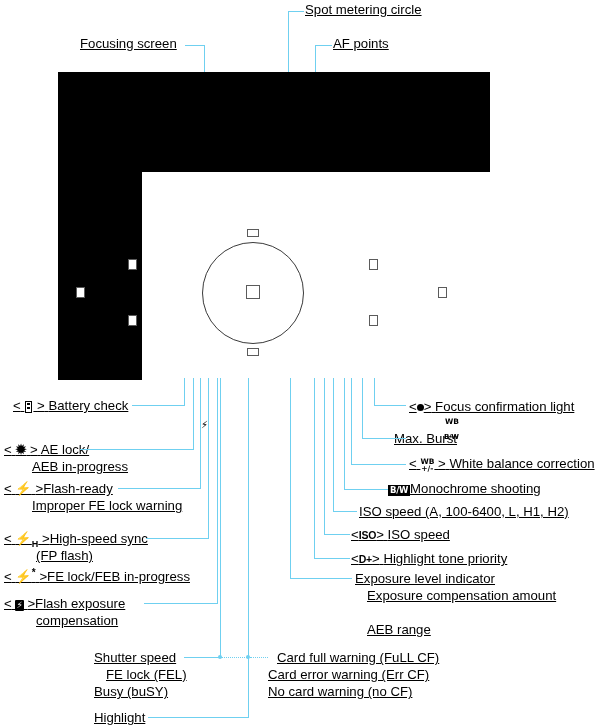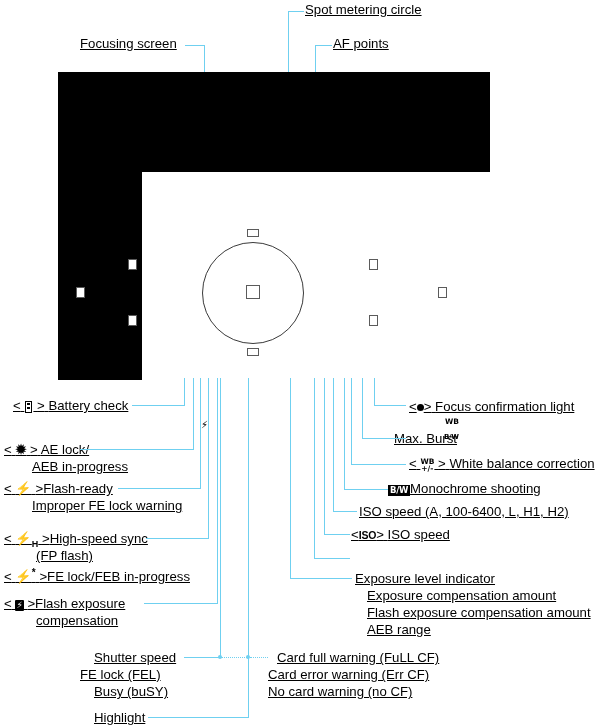--- a/index.html
+++ b/index.html
@@ -244,20 +244,24 @@
     <span class="gl-bw">B/W</span><span>Monochrome shooting</span>
   </div>
 
   <div class="lbl" style="left:359px;top:504px;">ISO speed (A, 100-6400, L, H1, H2)</div>
 
   <div class="lbl" style="left:351px;top:527px;">
     <span>&lt;</span><span class="small-caps">ISO</span><span>&gt;</span>
     <span>ISO speed</span>
   </div>
 
+  <div class="lbl" style="left:351px;top:551px;">
+    <span>&lt;</span><span class="small-caps">D+</span><span>&gt;</span>
+    <span>Highlight tone priority</span>
+  </div>
 
   <div class="ln lnh" style="left:374px;top:405px;width:32px;"></div>
   <div class="ln lnv" style="left:374px;top:378px;height:28px;"></div>
 
   <div class="ln lnh" style="left:362px;top:438px;width:44px;"></div>
   <div class="ln lnv" style="left:362px;top:378px;height:61px;"></div>
 
   <div class="ln lnh" style="left:351px;top:464px;width:55px;"></div>
   <div class="ln lnv" style="left:351px;top:378px;height:87px;"></div>
 
@@ -268,28 +272,27 @@
   <div class="ln lnv" style="left:333px;top:378px;height:134px;"></div>
 
   <div class="ln lnh" style="left:324px;top:534px;width:26px;"></div>
   <div class="ln lnv" style="left:324px;top:378px;height:157px;"></div>
 
   <div class="ln lnh" style="left:314px;top:558px;width:36px;"></div>
   <div class="ln lnv" style="left:314px;top:378px;height:181px;"></div>
 
   <div class="lbl" style="left:355px;top:571px;">Exposure level indicator</div>
   <div class="lbl" style="left:367px;top:588px;">Exposure compensation amount</div>
-  <div class="lbl" style="left:367px;top:605px;">Flash exposure compensation amount</div>
   <div class="lbl" style="left:367px;top:622px;">AEB range</div>
 
   <div class="ln lnh" style="left:290px;top:578px;width:62px;"></div>
   <div class="ln lnv" style="left:290px;top:378px;height:201px;"></div>
 
   <div class="lbl" style="left:94px;top:650px;">Shutter speed</div>
-  <div class="lbl" style="left:80px;top:667px;">FE lock (FEL)</div>
+  <div class="lbl" style="left:106px;top:667px;">FE lock (FEL)</div>
   <div class="lbl" style="left:94px;top:684px;">Busy (buSY)</div>
   <div class="lbl" style="left:94px;top:710px;">Highlight</div>
 
   <div class="ln lnh" style="left:184px;top:657px;width:38px;"></div>
   <div class="dot" style="left:218px;top:655px;"></div>
   <div class="ln lnv" style="left:219.5px;top:378px;height:279px;"></div>
 
   <div class="ln lnh" style="left:148px;top:717px;width:101px;"></div>
   <div class="ln lnv" style="left:247.5px;top:378px;height:340px;"></div>
 

